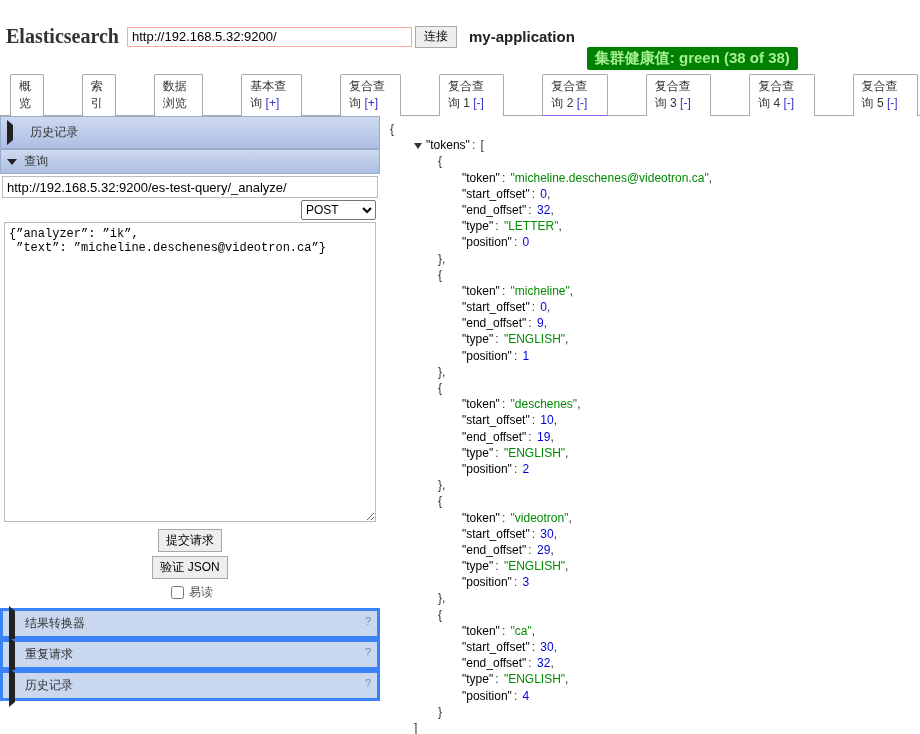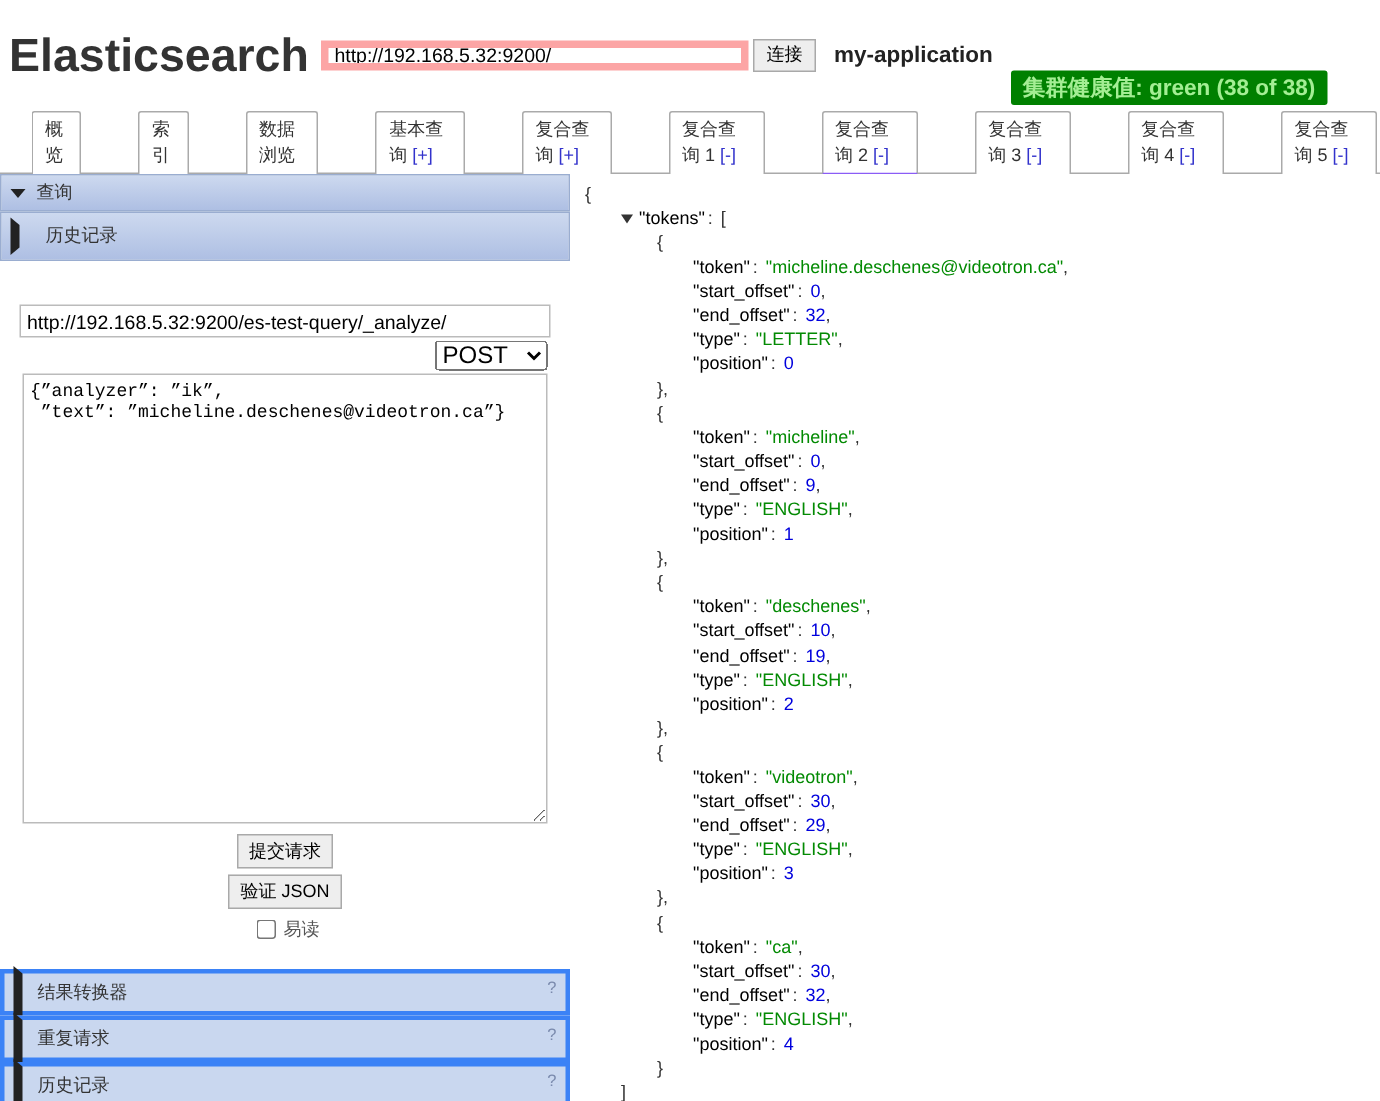--- a/index.html
+++ b/index.html
@@ -1,53 +1,53 @@
 <!DOCTYPE html>
 <html><head>
 <meta charset="utf-8">
 <style>
 * { box-sizing: border-box; }
 body { margin:0; font-family: Arial, "Microsoft YaHei", sans-serif; font-size:12px; color:#333; background:#fff; width:920px; }
 .top-bar { display:flex; align-items:center; padding:3px 5px 3px 3px; }
-.logo { font-family: Liberation Sans, sans-serif; font-size:31px; font-weight:bold; padding:0 8px 0 3px;}
-.conn-input { flex:0 0 auto; width:285px; height:20px; border:5px solid #fca5a5; padding:2px 4px; font-size:13px;}
+.logo { font-family: Liberation Serif, serif; font-size:20px; font-weight:bold; padding:0 8px 0 3px;}
+.conn-input { flex:0 0 auto; width:285px; height:20px; border:1px solid #fca5a5; padding:2px 4px; font-size:13px;}
 .conn-btn { height:22px; margin-left:3px; padding:1px 8px; border:1px solid #a9a9a9; background:#eee; font-size:12px;}
 .app-name { font-weight:bold; font-size:15px; padding:0 12px; color:#222;}
 .health { background:#008000; color:#a4ee94; font-weight:bold; font-size:15px; padding:2px 8px; border-radius:2px;margin-top:44px;}
-.tabs { display:flex; border-bottom:1px solid #aaa; padding-left:21px; font-size:12px;gap:36px;}
+.tabs { display:flex; border-bottom:1px solid #aaa; padding-left:10px; font-size:12px;gap:36px;}
 .tab { border:1px solid #aaa; border-bottom:none; padding:3px 8px; margin-right:2px; background:#fff; cursor:pointer; border-radius:2px 2px 0 0; position:relative; top:1px;}
 .tab.active { border-bottom:1px solid #8b5cf6; }
 .tab .bracket { color:#33c; }
 .columns { display:flex; }
 .left { width:380px; flex:0 0 380px; }
 .right { flex:1; padding:5px 0 10px 10px; font-family: Verdana, Arial, sans-serif; line-height:1.35; font-size:12px;}
 .section-head { background:#b6c7e8; background:linear-gradient(#cdd9ef,#aebfe3); border:1px solid #9aadd0; padding:3px 6px; font-size:12px; position:relative;}
 .section-head .arrow { display:inline-block; width:0; height:0; vertical-align:middle; margin-right:4px;}
 .arrow.right { border-top:5px solid transparent; border-bottom:5px solid transparent; border-left:6px solid #222;}
 .arrow.down { border-left:5px solid transparent; border-right:5px solid transparent; border-top:6px solid #222;}
 .url-field { width:100%; height:22px; border:1px solid #bbb; padding:2px 4px; font-size:13px;}
 .method-row { text-align:right; padding:2px 2px;}
-.method-select { width:75px; height:20px; font-size:16px;}
+.method-select { width:75px; height:20px; font-size:12px;}
 .body-area { width:calc(100% - 4px); margin:0 2px; height:300px; border:1px solid #bbb; padding:4px; font-family:"MS Gothic","Courier New",monospace; font-size:12px; resize:both; overflow:auto;}
 .submit-row { padding:4px 2px; display:flex; align-items:center; gap:4px;flex-direction:column;}
 .submit-row button { padding:2px 7px; border:1px solid #a9a9a9; background:#eee; font-size:12px;}
 .submit-row label { font-size:12px; display:flex; align-items:center; gap:2px; color:#555;justify-content:center;}
 .opt-section { background:#c9d7ef; border:3px solid #3b82f6; padding:4px 6px; position:relative; font-size:12px;}
 .opt-section .help { position:absolute; right:6px; top:4px; color:#7a8aad; font-size:11px;}
 
 
 .jblock { padding-left:24px; }
 .jline { white-space:nowrap; }
 .jtoggle { display:inline-block; width:0; height:0; border-left:4px solid transparent; border-right:4px solid transparent; border-top:6px solid #333; margin-right:4px; vertical-align:middle;}
 .jkey { color:#000; }
 .jstr { color:#038a03; }
 .jnum { color:#00d; }
 .jcolon { padding:0 2px; }
 .jcomma { color:#333;}
-.body-wrap { border:0; padding:13px;margin-top:16px;}
+.body-wrap { border:0; padding:2px;}
 </style>
 </head>
 <body>
 
 <div class="top-bar">
   <span class="logo">Elasticsearch</span>
   <input class="conn-input" value="http://192.168.5.32:9200/" style="">
   <button class="conn-btn">连接</button>
   <span class="app-name">my-application</span>
   <span class="health">集群健康值: green (38 of 38)</span>
@@ -62,26 +62,26 @@
     <div class="tab">复合查询 1 <span class="bracket">[-]</span></div>
     <div class="tab active">复合查询 2 <span class="bracket">[-]</span></div>
     <div class="tab">复合查询 3 <span class="bracket">[-]</span></div>
     <div class="tab">复合查询 4 <span class="bracket">[-]</span></div>
     <div class="tab">复合查询 5 <span class="bracket">[-]</span></div>
   </div>
 
 <div class="columns">
   <div class="left">
     <div class="section-head">
+      <span class="arrow right"></span>
+      <span>历史记录</span>
+    </div>
+    <div class="section-head">
       <span class="arrow down"></span>
       <span>查询</span>
-    </div>
-    <div class="section-head">
-      <span class="arrow right"></span>
-      <span>历史记录</span>
     </div>
     <div class="body-wrap">
       <input class="url-field" value="http://192.168.5.32:9200/es-test-query/_analyze/" style="">
       <div class="method-row">
         <select class="method-select">
           <option>POST</option>
         </select>
       </div>
       <textarea class="body-area" id="body-area" style="">{”analyzer”: ”ik”,
  ”text”: ”micheline.deschenes@videotron.ca”}</textarea>

